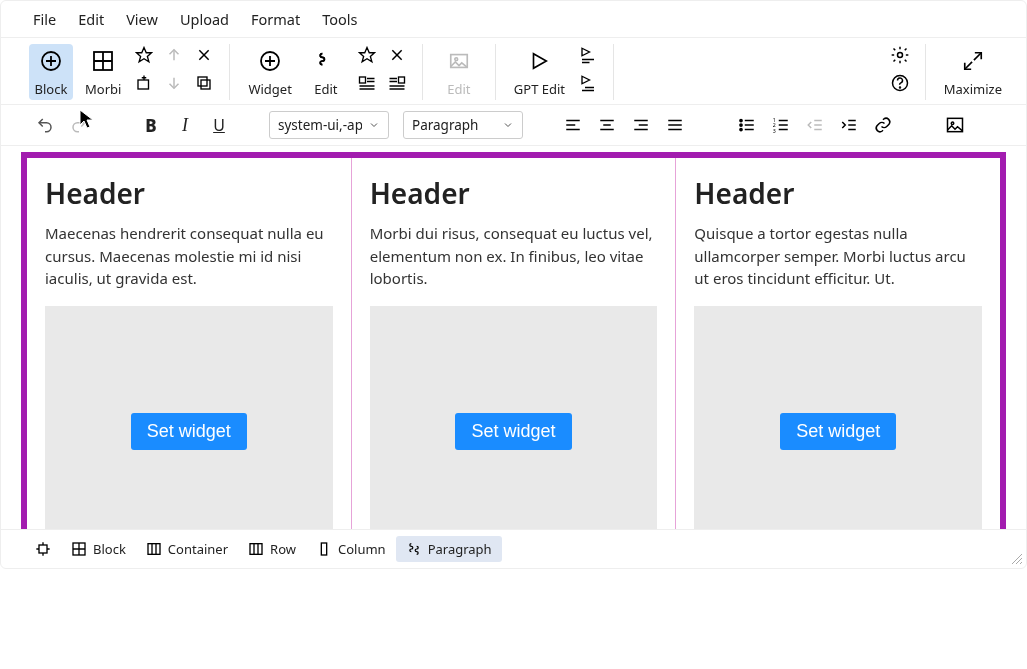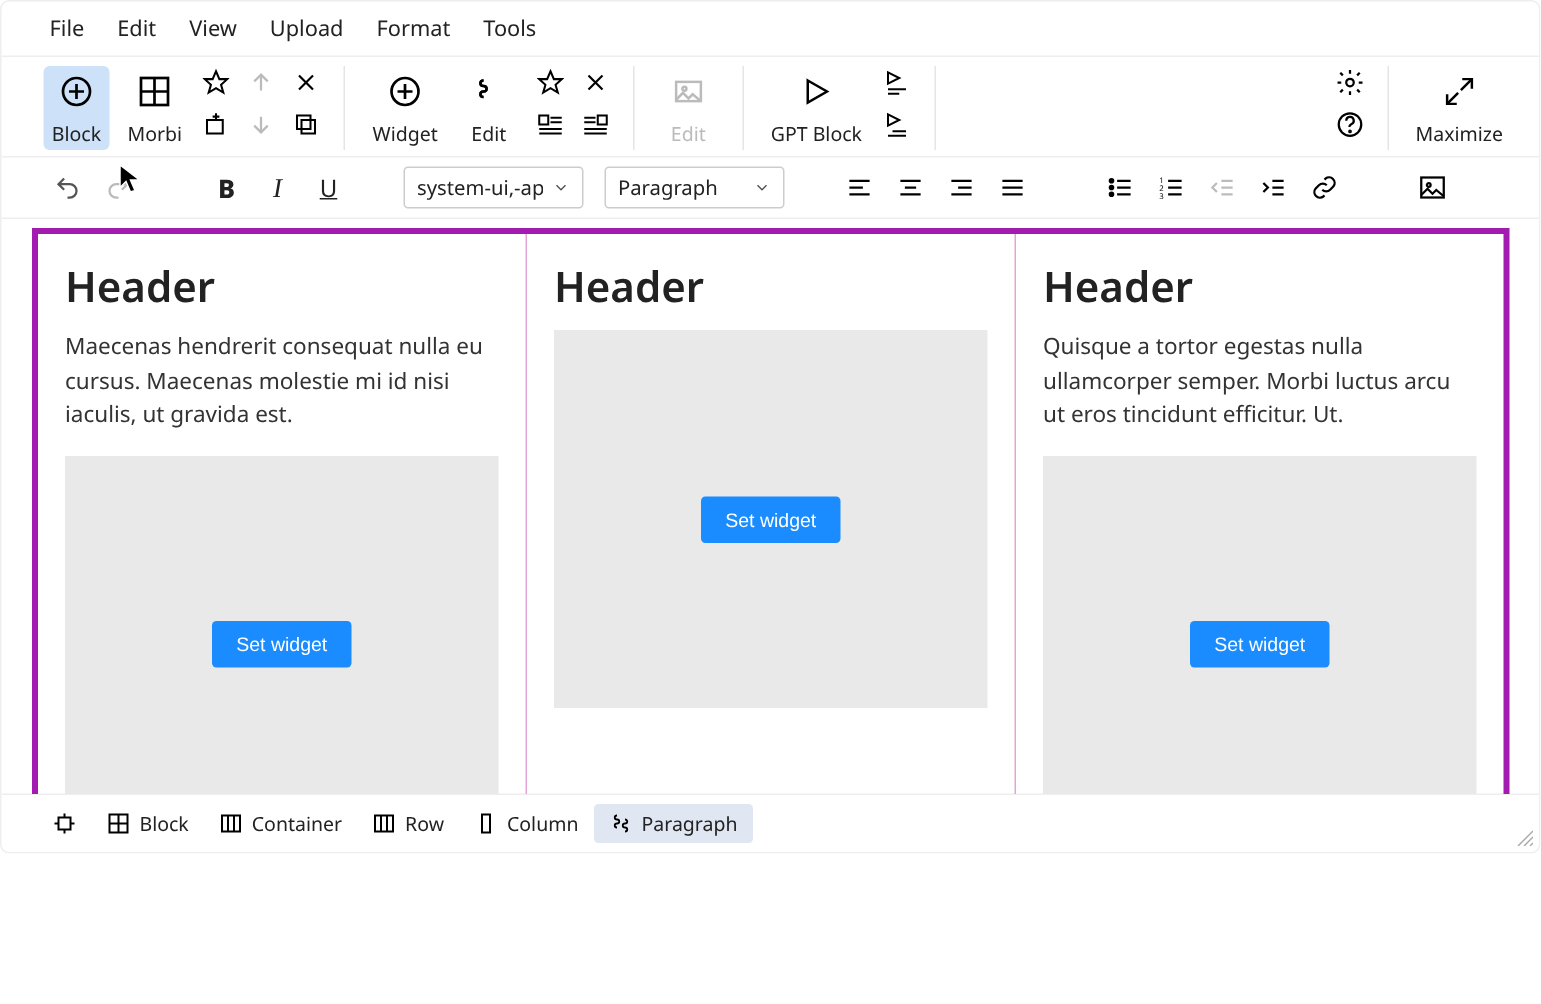--- a/index.html
+++ b/index.html
@@ -18,27 +18,27 @@
   .rstack { display:flex; flex-direction:column; gap:6px; justify-content:center;}
   .sic { width:22px; height:22px; display:flex; align-items:center; justify-content:center; cursor:pointer;}
   .disabled svg * { stroke:#bbb !important; fill:none;}
   .disabled { color:#bbb; }
   svg { display:block; }
   .row2 { display:flex; align-items:center; gap:14px; padding:6px 18px 6px 32px; border-bottom:1px solid #eee;}
   .row2 .grp { display:flex; align-items:center; gap:10px;}
   .dd { border:1px solid #ccc; border-radius:3px; height:28px; display:flex; align-items:center; padding:0 8px; font-size:13.5px; background:#fff; cursor:pointer; gap:6px;}
   .dd .chev { margin-left:auto; }
   .canvas { flex:1; overflow:auto; padding:6px 20px 0 20px; position:relative;}
-  .block { border:4px solid #a21caf; display:flex; gap:0;}
+  .block { border:6px solid #a21caf; display:flex; gap:0;}
   .col { flex:1; border-right:1px solid #e6a3d8; padding:16px 18px 20px;}
   .col:last-child { border-right:none;}
   .col h2 { margin:0 0 10px; font-size:28px; font-weight:600;}
   .col p { margin:0 0 16px; font-size:15px; line-height:1.5; color:#333;}
   .widget { background:#e9e9e9; height:252px; display:flex; align-items:center; justify-content:center;}
-  .setw { background:#1a8cff; color:#fff; border:none; padding:8px 16px; font-size:13px; border-radius:3px; cursor:pointer;}
+  .setw { background:#1a8cff; color:#fff; border:none; padding:8px 16px; font-size:18px; border-radius:3px; cursor:pointer;}
   .insline { position:relative; height:0; border-top:2px solid #a020f0; margin:16px -20px 0;}
   .inscircle { position:absolute; left:50%; top:-12px; transform:translateX(-50%); width:22px; height:22px; border:2px solid #a020f0; border-radius:50%; background:#fff; display:flex; align-items:center; justify-content:center; color:#a020f0; font-size:16px; cursor:pointer;}
   .breadcrumb { display:flex; align-items:center; gap:0; padding:6px 10px 6px 24px; border-top:1px solid #eee; font-size:13px;}
   .bc { display:flex; align-items:center; gap:6px; padding:4px 10px; cursor:pointer; border-radius:3px;}
   .bc.current { background:#e0e7f3;}
   .bc svg { width:16px; height:16px;}
   .spacer { flex:1; }
   .resize { position:absolute; right:4px; bottom:4px; width:12px; height:12px; cursor:nwse-resize; color:#aaa;}
   .cursor { position:absolute; left:78px; top:108px; pointer-events:none; z-index:10;}
   .iconbtn { width:24px; height:24px; display:flex; align-items:center; justify-content:center; cursor:pointer; border-radius:3px;}
@@ -191,21 +191,21 @@
       </div>
     </div>
 
     <div class="rgroup">
       <div class="rbtn">
         <span class="ic">
             <svg width="22" height="22" viewBox="0 0 24 24" fill="none" stroke="#000" stroke-width="1.8">
               <polygon points="6,4 20,12 6,20"></polygon>
             </svg>
           </span>
-        <span class="lbl">GPT Block</span>
+        <span class="lbl">GPT Edit</span>
       </div>
       <div class="rstack">
         <span class="sic">
             <svg width="18" height="18" viewBox="0 0 24 24" fill="none" stroke="#000" stroke-width="1.8">
               <polygon points="4,3 14,8 4,13"></polygon>
               <line x1="4" y1="18" x2="20" y2="18"></line>
               <line x1="4" y1="22" x2="14" y2="22"></line>
             </svg>
           </span>
         <span class="sic">
@@ -380,20 +380,21 @@
     <div class="block">
       <div class="col">
         <h2>Header</h2>
         <p>Maecenas hendrerit consequat nulla eu cursus. Maecenas molestie mi id nisi iaculis, ut gravida est.</p>
         <div class="widget">
           <button class="setw">Set widget</button>
         </div>
       </div>
       <div class="col">
         <h2>Header</h2>
+        <p>Morbi dui risus, consequat eu luctus vel, elementum non ex. In finibus, leo vitae lobortis.</p>
         <div class="widget">
           <button class="setw">Set widget</button>
         </div>
       </div>
       <div class="col">
         <h2>Header</h2>
         <p>Quisque a tortor egestas nulla ullamcorper semper. Morbi luctus arcu ut eros tincidunt efficitur. Ut.</p>
         <div class="widget">
           <button class="setw">Set widget</button>
         </div>

